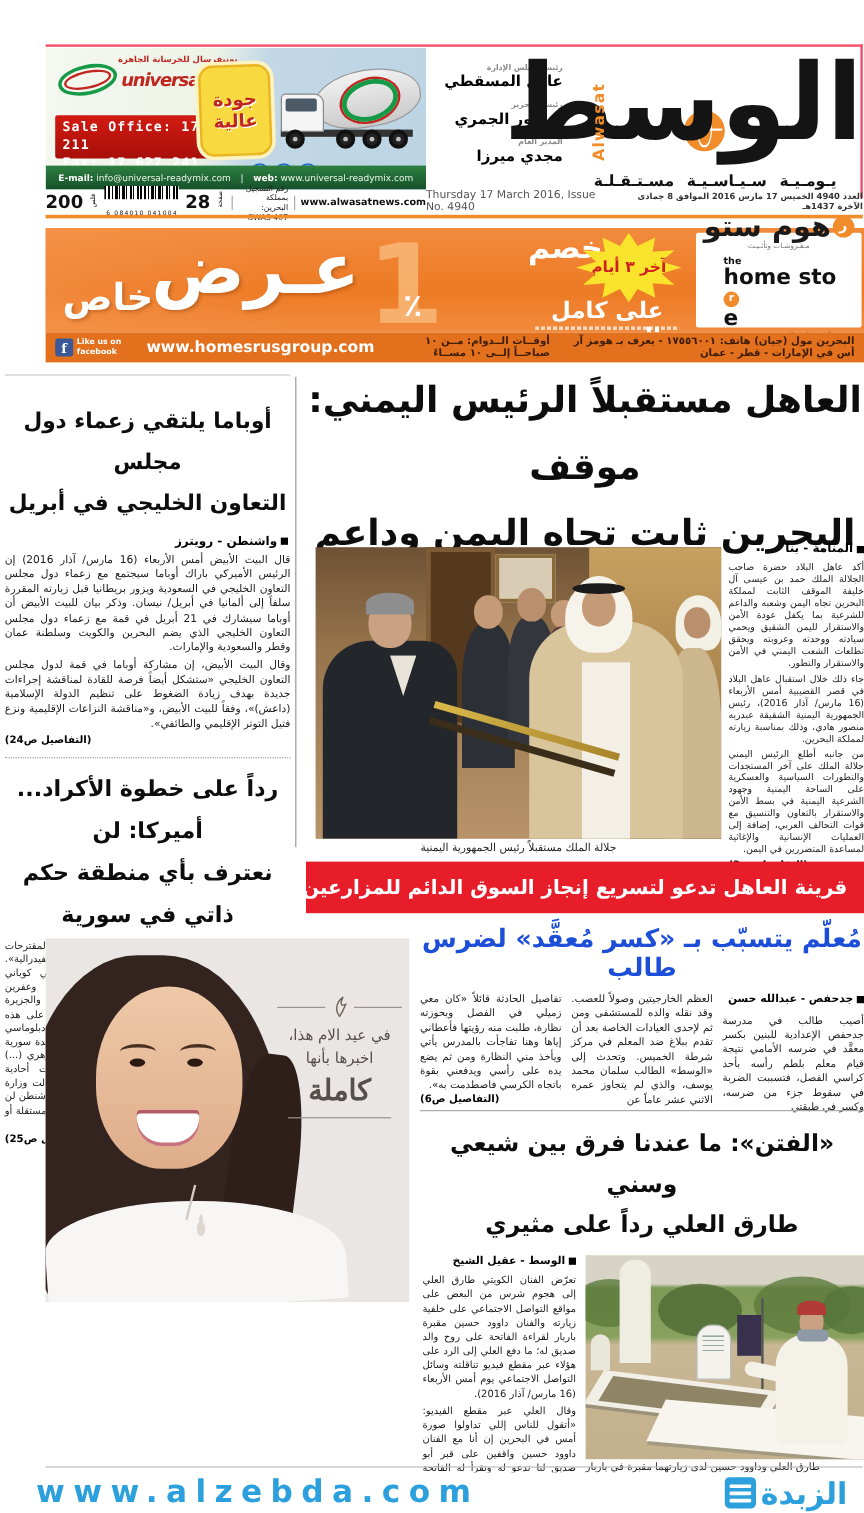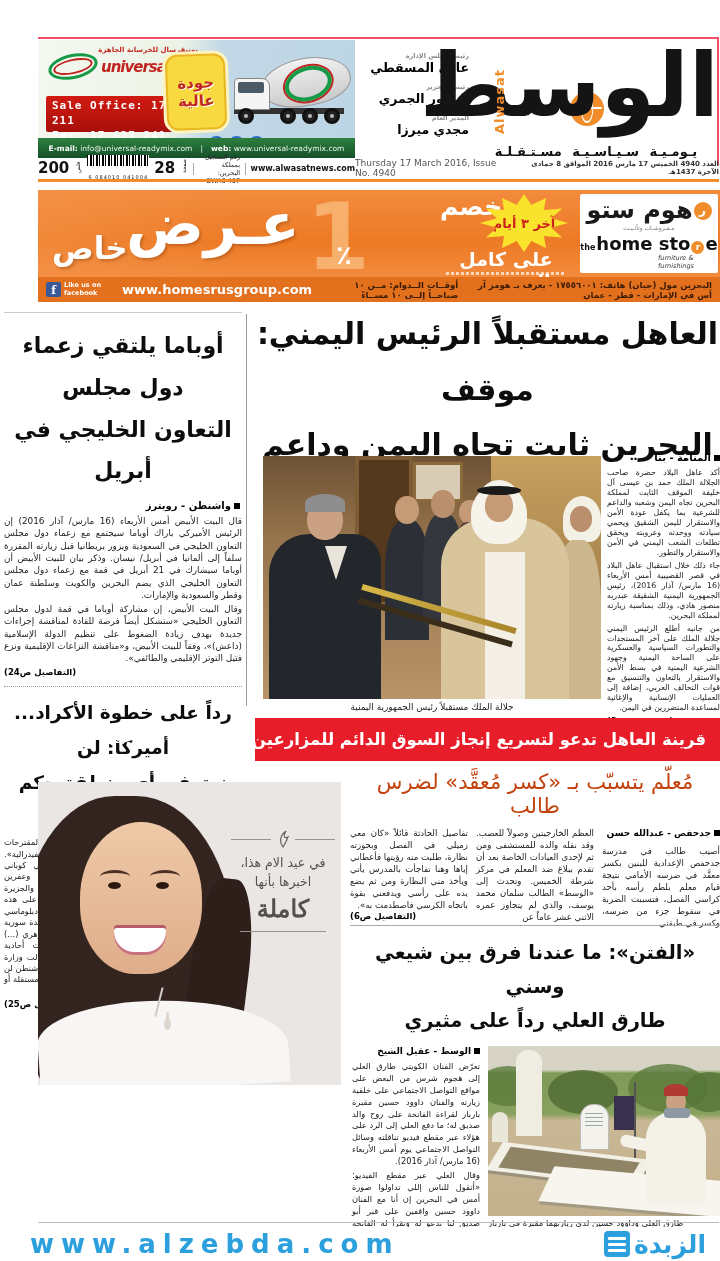--- a/index.html
+++ b/index.html
@@ -95,21 +95,21 @@
   .hs-star span{color:#cf1f1f;font-weight:bold;font-size:13px;direction:rtl;}
   .hs-scope{position:absolute;left:388px;top:58px;width:160px;text-align:center;color:#fff;font-size:19px;font-weight:bold;direction:rtl;}
   .hs-scope-note{position:absolute;left:408px;top:82px;width:120px;height:3px;
      background:repeating-linear-gradient(90deg,#ffffffaa 0 3px,transparent 3px 5px);}
   .hs-logobox{position:absolute;left:542px;top:4px;width:138px;height:79px;background:#fff;border-radius:2px;
      display:flex;flex-direction:column;align-items:center;justify-content:center;line-height:1.15;}
   .hsl-ar{font-size:24px;font-weight:bold;color:#1a1a1a;direction:rtl;display:flex;align-items:center;gap:1px;}
   .hsl-ar .o-circ{width:18px;height:18px;background:#f08c2a;border-radius:50%;color:#fff;font-size:12px;
      display:flex;align-items:center;justify-content:center;}
   .hsl-ar-sub{font-size:6px;color:#777;letter-spacing:2px;direction:rtl;}
-  .hsl-en{font-size:18px;font-weight:bold;color:#111;display:flex;align-items:baseline;margin-top:3px;}
+  .hsl-en{font-size:18px;font-weight:bold;color:#111;display:flex;align-items:baseline;margin-top:3px;flex-direction:column;}
   .hsl-en .the{font-size:8px;margin-right:1px;}
   .hsl-en .r-circ{width:13px;height:13px;background:#f08c2a;border-radius:50%;color:#fff;font-size:9px;font-weight:bold;
      display:inline-flex;align-items:center;justify-content:center;margin:0 1px;}
   .hsl-en-sub{font-size:6.5px;font-style:italic;color:#333;align-self:flex-end;margin-left:78px;}
   .hs-strip{position:absolute;left:0;bottom:0;width:100%;height:25px;background:#e2701d;display:flex;align-items:center;
      padding:0 8px;box-sizing:border-box;gap:10px;}
   .fb{display:flex;align-items:center;gap:3px;}
   .fb-icon{width:15px;height:15px;background:#3b5998;color:#fff;font-weight:bold;font-size:11px;font-family:"DejaVu Serif",serif;
      display:flex;align-items:flex-end;justify-content:center;border-radius:2px;line-height:13px;}
   .fb-label{color:#fff;font-size:6.5px;font-weight:bold;width:48px;line-height:1.1;}
@@ -149,31 +149,31 @@
   .ph-ghutra2{position:absolute;left:300px;top:40px;width:38px;height:46px;background:#f3f0e6;border-radius:50% 50% 30% 30%;}
   .ph-face2{position:absolute;left:307px;top:50px;width:22px;height:26px;background:#b98f6d;border-radius:48%;}
 
   .red-banner{left:255px;top:718px;width:465px;height:43px;background:#e71e2a;display:flex;align-items:center;
      direction:rtl;padding:0 14px;box-sizing:border-box;}
   .rb-text{color:#fff;font-size:16.5px;font-weight:bold;white-space:nowrap;}
   .rb-page{color:#fff;font-size:9px;font-weight:bold;margin-right:auto;}
 
   
   .col-left{left:4px;top:312px;width:238px;}
-  .story-head{font-size:22px;font-weight:bold;color:#0d0d0d;text-align:center;direction:rtl;line-height:1.9;
-     border-top:1px solid #ccc;padding-top:12px;}
+  .story-head{font-size:18px;font-weight:bold;color:#0d0d0d;text-align:center;direction:rtl;line-height:1.9;
+     border-top:1px solid #ccc;padding-top:22px;}
   .col-left .byline{margin:8px 2px 4px 0;}
   .body-txt{font-size:8.9px;line-height:1.38;color:#1a1a1a;direction:rtl;margin:0 0 2px 0;}
   .two-col{display:flex;direction:rtl;gap:7px;margin-top:2px;}
   .two-col > div{flex:1;}
   .dot-sep{border-top:1px dotted #999;margin:9px 0 0 0;}
 
   
   .teacher{left:350px;top:770px;width:370px;}
-  .t-head{font-size:21px;font-weight:normal;text-align:center;direction:rtl;color:#c2410c;margin-bottom:9px;}
+  .t-head{font-size:21px;font-weight:bold;text-align:center;direction:rtl;color:#1d4ed8;margin-bottom:9px;}
   .three-col{display:flex;direction:rtl;gap:8px;}
   .three-col > div{flex:1;font-size:8.6px;line-height:1.4;color:#1a1a1a;direction:rtl;text-align:justify;}
   .sep2{left:350px;top:925px;width:370px;height:1px;background:#aaa;}
 
   
   .tariq{left:350px;top:936px;width:370px;}
   .tq-head{font-size:19.5px;font-weight:bold;text-align:center;direction:rtl;color:#0d0d0d;line-height:1.75;margin-bottom:8px;}
   .tq-flex{display:flex;direction:rtl;gap:8px;}
   .tq-text{width:128px;flex:none;}
   .tq-text p{font-size:8.3px;line-height:1.42;color:#1a1a1a;margin:0 0 3px 0;}

